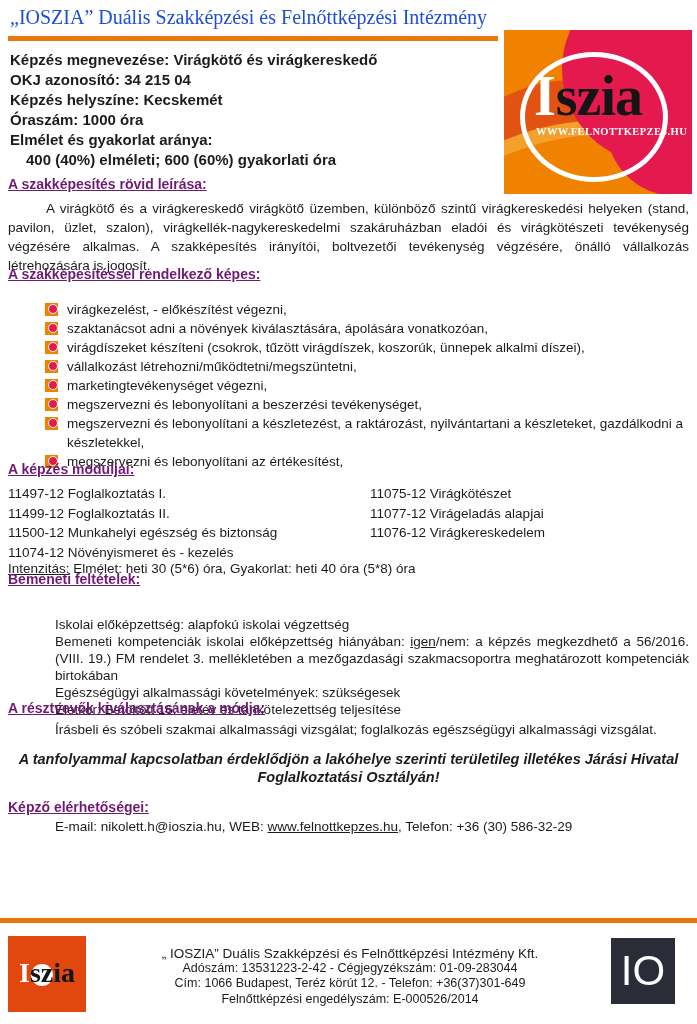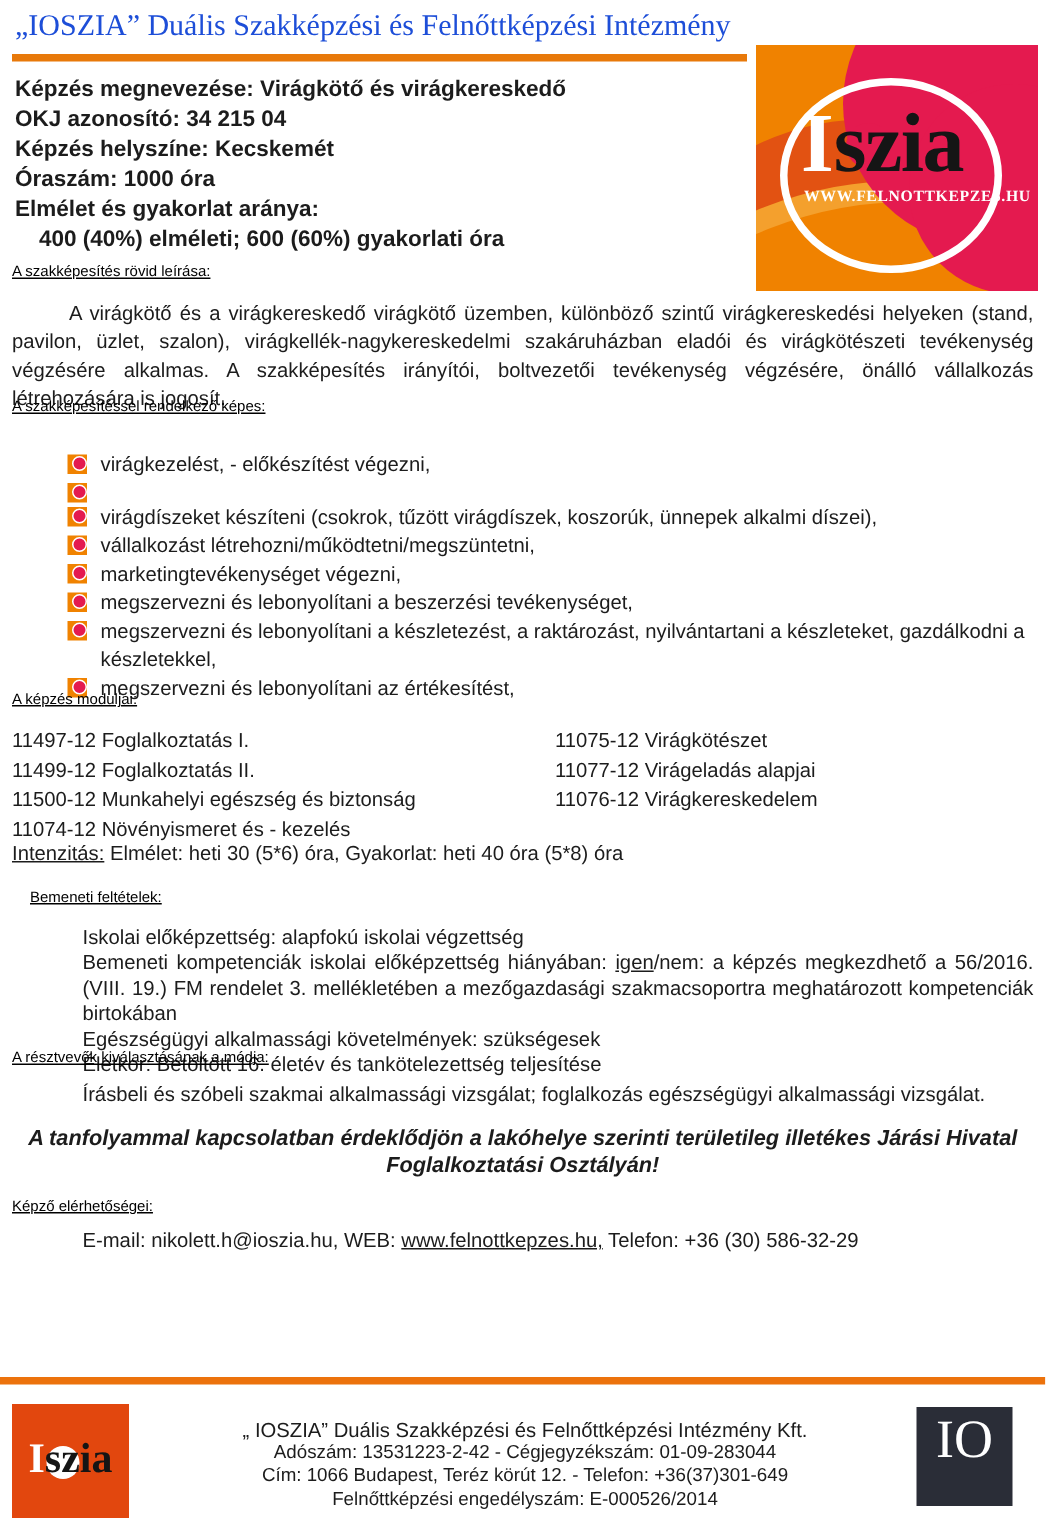--- a/index.html
+++ b/index.html
@@ -26,21 +26,21 @@
   .bl-crim1  { position:absolute; left:58px; top:-56px; width:190px; height:190px; background:#e41a4f; border-radius:50%; }
   .bl-crim2  { position:absolute; left:102px; top:26px; width:140px; height:140px; background:#e41a4f; border-radius:50%; }
   .bl-ring   { position:absolute; left:16px; top:22px; width:138px; height:120px; border:5px solid #ffffff; border-radius:50%; }
   .bl-dot    { position:absolute; left:60px; top:52px; width:30px; height:30px; background:#e41a4f; border-radius:50%; }
   .bl-text   { position:absolute; left:30px; top:38px; font-family:"Liberation Serif", serif; font-weight:bold; font-size:56px; line-height:1; }
   .bl-text .glyph-i { color:#ffffff; }
   .bl-text .glyph-szia { color:#151515; letter-spacing:-1px; }
   .bl-site   { position:absolute; left:32px; top:96px; color:#ffffff; font-family:"Liberation Serif", serif; font-weight:bold; font-size:10.5px; letter-spacing:0.4px; }
 
   
-  .h-underline { position:absolute; left:8px; font-size:10px; text-decoration:underline; color:#000000; }
+  .h-underline { position:absolute; left:8px; font-size:14px; text-decoration:underline; color:#701a75;font-weight:bold; }
   .body-text { font-size:13.5px; color:#1c1c1c; }
 
   .desc-body { position:absolute; left:8px; top:199px; width:681px; text-align:justify; text-indent:38px; line-height:19px; }
 
   .cap-list { position:absolute; left:33px; top:288px; width:652px; list-style:none; margin:12px; padding:0; }
   .cap-list li { display:flex; gap:9px; line-height:19px; }
   .cap-icon { position:relative; flex:0 0 13px; width:13px; height:13px; margin-top:3px; background:#f08200; overflow:hidden; }
   .cap-icon .ci-c { position:absolute; left:3px; top:1px; width:8px; height:8px; background:#e41a4f; border:1px solid #ffffff; border-radius:50%; }
 
   .mod-col { position:absolute; top:484px; line-height:19.5px; }
@@ -66,22 +66,22 @@
   .fll-dot  { position:absolute; left:23px; top:28px; width:22px; height:22px; background:#ffffff; border-radius:50%; }
   .fll-text { position:absolute; left:11px; top:23px; font-family:"Liberation Serif", serif; font-weight:bold; font-size:28px; line-height:1; }
   .fll-text .glyph-i { color:#ffffff; }
   .fll-text .glyph-szia { color:#151515; }
 
   .f-center { position:absolute; left:90px; top:946px; width:520px; text-align:center;
               font-size:12.5px; line-height:15.2px; color:#1c1c1c; }
   .f-company { font-family:Liberation Sans, sans-serif; font-size:13.5px; }
 
   .f-logo-right { position:absolute; left:611px; top:938px; width:64px; height:66px; background:#2a2d37;
-                  display:flex; justify-content:center;
-                  color:#ffffff; font-family:Liberation Serif, serif; font-size:36px; }
+                  display:flex; align-items:center; justify-content:center;
+                  color:#ffffff; font-family:Liberation Sans, sans-serif; font-size:42px; }
 </style>
 </head>
 <body>
 
 <div class="page">
 
   <div class="doc-title">„IOSZIA” Duális Szakképzési és Felnőttképzési Intézmény</div>
   <div class="rule-top"></div>
 
   <div class="course-info">
@@ -113,20 +113,21 @@
     <li>
         <span class="cap-icon">
           <span class="ci-c"></span>
         </span>
         <span>virágkezelést, - előkészítést végezni,</span>
       </li>
     <li>
         <span class="cap-icon">
           <span class="ci-c"></span>
         </span>
+        <span>szaktanácsot adni a növények kiválasztására, ápolására vonatkozóan,</span>
       </li>
     <li>
         <span class="cap-icon">
           <span class="ci-c"></span>
         </span>
         <span>virágdíszeket készíteni (csokrok, tűzött virágdíszek, koszorúk, ünnepek alkalmi díszei),</span>
       </li>
     <li>
         <span class="cap-icon">
           <span class="ci-c"></span>
@@ -167,21 +168,21 @@
     <div>11074-12 Növényismeret és - kezelés</div>
   </div>
   <div class="mod-col mod-right body-text">
     <div>11075-12 Virágkötészet</div>
     <div>11077-12 Virágeladás alapjai</div>
     <div>11076-12 Virágkereskedelem</div>
   </div>
 
   <div class="intensity body-text"><span class="u">Intenzitás:</span><span> Elmélet: heti 30 (5*6) óra, Gyakorlat: heti 40 óra (5*8) óra</span></div>
 
-  <div class="h-underline" style="top:593px;margin-left:12px;">Bemeneti feltételek:</div>
+  <div class="h-underline" style="top:571px;">Bemeneti feltételek:</div>
   <div class="entry-block body-text">
     <div>Iskolai előképzettség: alapfokú iskolai végzettség</div>
     <div class="entry-justify"><span>Bemeneti kompetenciák iskolai előképzettség hiányában: </span><span class="u">igen</span><span>/nem: a képzés megkezdhető a 56/2016. (VIII. 19.) FM rendelet 3. mellékletében a mezőgazdasági szakmacsoportra meghatározott kompetenciák birtokában</span></div>
     <div>Egészségügyi alkalmassági követelmények: szükségesek</div>
     <div>Életkor: Betöltött 16. életév és tankötelezettség teljesítése</div>
   </div>
 
   <div class="h-underline" style="top:700px;">A résztvevők kiválasztásának a módja:</div>
   <div class="select-text body-text">Írásbeli és szóbeli szakmai alkalmassági vizsgálat; foglalkozás egészségügyi alkalmassági vizsgálat.</div>
 

